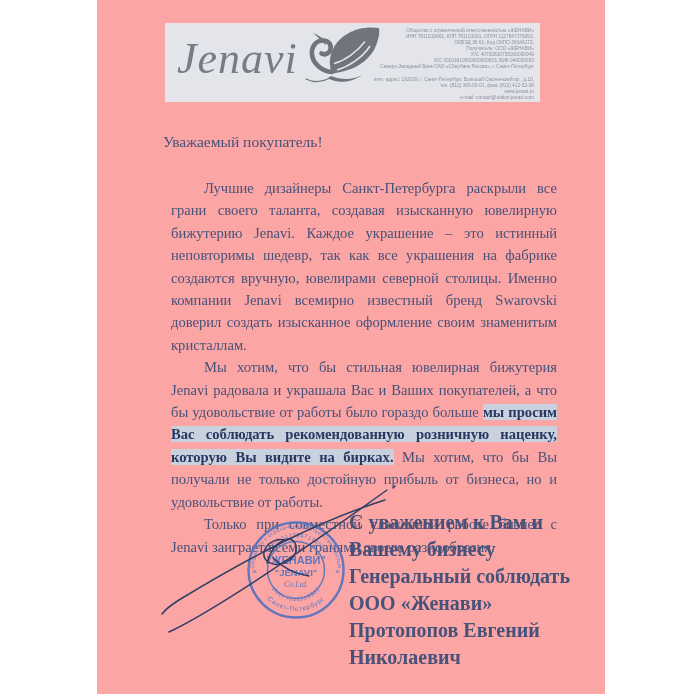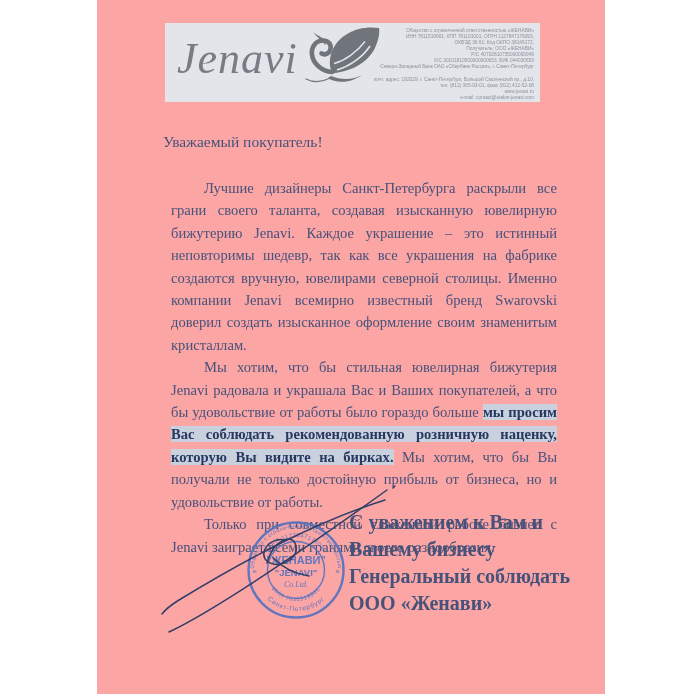--- a/index.html
+++ b/index.html
@@ -67,20 +67,21 @@
 
   <div class="body-text">
     <p>Лучшие дизайнеры Санкт-Петербурга раскрыли все грани своего таланта, создавая изысканную ювелирную бижутерию Jenavi. Каждое украшение – это истинный неповторимы шедевр, так как все украшения на фабрике создаются вручную, ювелирами северной столицы. Именно компании Jenavi всемирно известный бренд Swarovski доверил создать изысканное оформление своим знаменитым кристаллам.</p>
     <p><span>Мы хотим, что бы стильная ювелирная бижутерия Jenavi радовала и украшала Вас и Ваших покупателей, а что бы удовольствие от работы было гораздо больше </span><span class="hl">мы просим Вас соблюдать рекомендованную розничную наценку, которую Вы видите на бирках.</span><span> Мы хотим, что бы Вы получали не только достойную прибыль от бизнеса, но и удовольствие от работы.</span></p>
     <p>Только при совместной слаженной работе бизнес с Jenavi заиграет всеми гранями своего разнообразия.</p>
   </div>
 
   <div class="signoff">
     <div>С уважением к Вам и Вашему бизнесу</div>
     <div>Генеральный соблюдать ООО «Женави»</div>
+    <div>Протопопов Евгений Николаевич</div>
   </div>
 
   <svg class="stamp" viewBox="0 0 150 150">
     <g fill="none" stroke="#5673be">
       <circle cx="75" cy="75" r="47.5" stroke-width="2.4"></circle>
       <circle cx="75" cy="75" r="28.5" stroke-width="1.4"></circle>
     </g>
     <defs>
       <path id="arcTop" d="M 33,75 A 42,42 0 1 1 117,75"></path>
       <path id="arcOgrn" d="M 42,75 A 33,33 0 1 1 108,75"></path>

